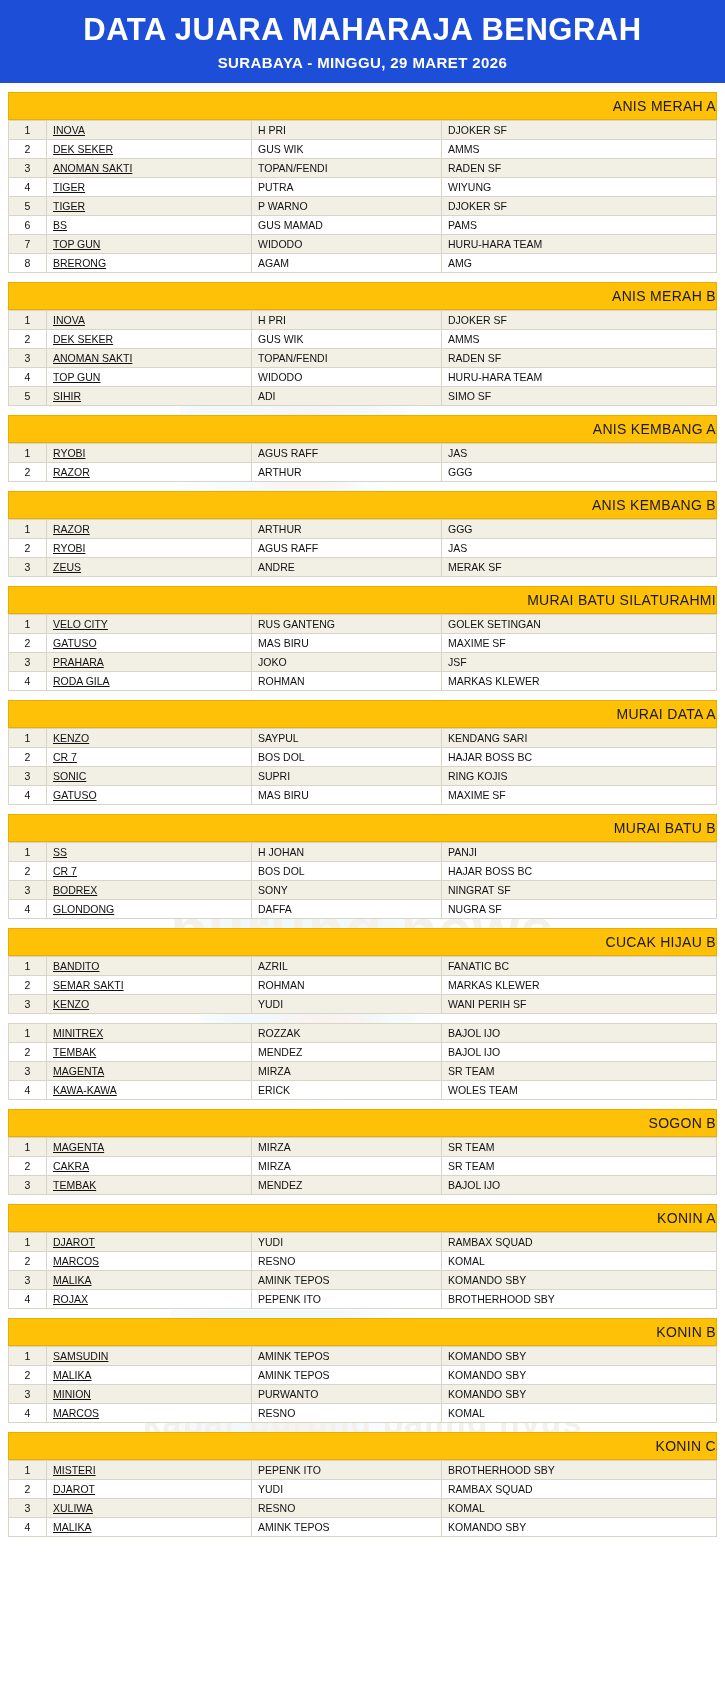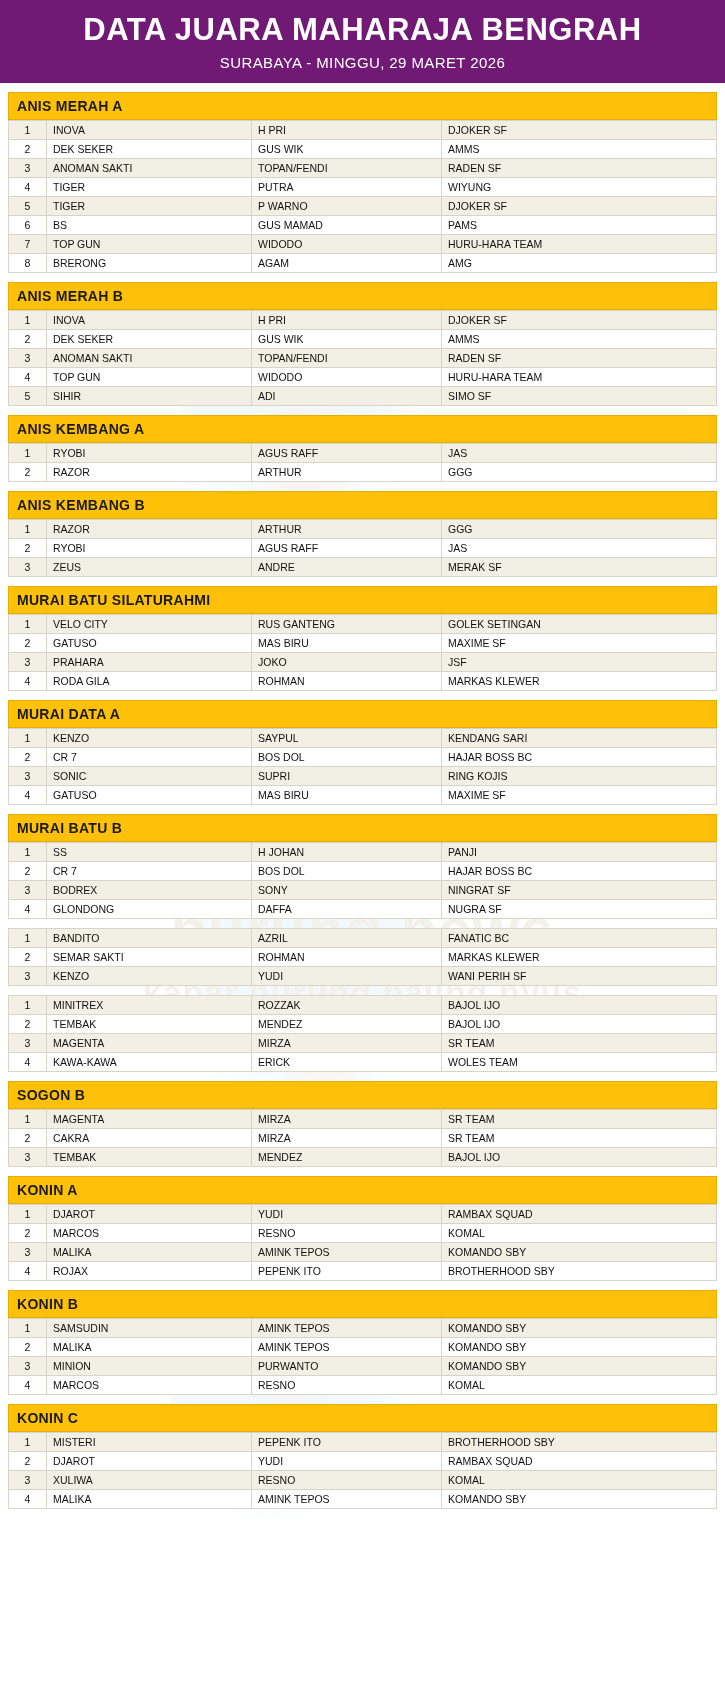--- a/index.html
+++ b/index.html
@@ -46,54 +46,54 @@
     content: "";
     position: absolute;
     left: 60px; top: 70px;
     width: 130px; height: 130px;
     background: radial-gradient(circle at 50% 50%, #f3c7b6 0%, rgba(243,199,182,0) 72%);
   }
 
   .header {
     position: relative;
     z-index: 2;
-    background: #701a75;
+    background: #1d4ed8;
     padding: 14px 10px 12px 10px;
     text-align: center;
     color: #ffffff;
   }
   .header h1 {
     margin: 0;
     font-size: 31px;
     font-weight: bold;
     letter-spacing: .5px;
     line-height: 1.05;
   }
   .header h2 {
     margin: 7px 0 0 0;
     font-size: 15px;
-    font-weight: normal;
+    font-weight: bold;
     letter-spacing: .4px;
   }
 
   .content {
     position: relative;
     z-index: 1;
     padding: 0 8px 6px 8px;
   }
 
   .section { margin-top: 9px; }
   .section:first-child { margin-top: 9px; }
 
   .sec-title {
     background: #ffc107;
     color: #1a1a1a;
     font-size: 14px;
-    font-weight: bold;
-    text-align: left;
+    font-weight: normal;
+    text-align: right;
     padding: 5px 0 5px 8px;
     letter-spacing: .3px;
     border: 1px solid #e7ae00;
   }
   table.rows {
     width: 100%;
     border-collapse: collapse;
     table-layout: fixed;
     font-size: 10.5px;
     color: #111;
@@ -102,21 +102,21 @@
     border: 1px solid #d9d4c7;
     padding: 3px 6px 3px 6px;
     height: 18px;
     white-space: nowrap;
     overflow: hidden;
     text-overflow: ellipsis;
   }
   tr.odd td { background: #f2efe4; }
   tr.even td { background: #ffffff; }
   td.c-no { width: 38px; text-align: center; }
-  td.c-bird { width: 205px; }
+  td.c-bird { width: 205px; text-decoration: underline; }
   td.c-owner { width: 190px; }
   td.c-team { width: auto; }
 </style>
 </head>
 <body>
 
 <div id="page">
 
   <div class="watermark">
     <div class="wm-bird" style="left:180px; top:20px;"></div>
@@ -362,20 +362,21 @@
             <tr class="even">
               <td class="c-no">4</td>
               <td class="c-bird">GLONDONG</td>
               <td class="c-owner">DAFFA</td>
               <td class="c-team">NUGRA SF</td>
             </tr>
           </tbody>
         </table>
       </div>
       <div class="section">
+        <div class="sec-title">CUCAK HIJAU B</div>
         <table class="rows">
           <tbody>
             <tr class="odd">
               <td class="c-no">1</td>
               <td class="c-bird">BANDITO</td>
               <td class="c-owner">AZRIL</td>
               <td class="c-team">FANATIC BC</td>
             </tr>
             <tr class="even">
               <td class="c-no">2</td>

